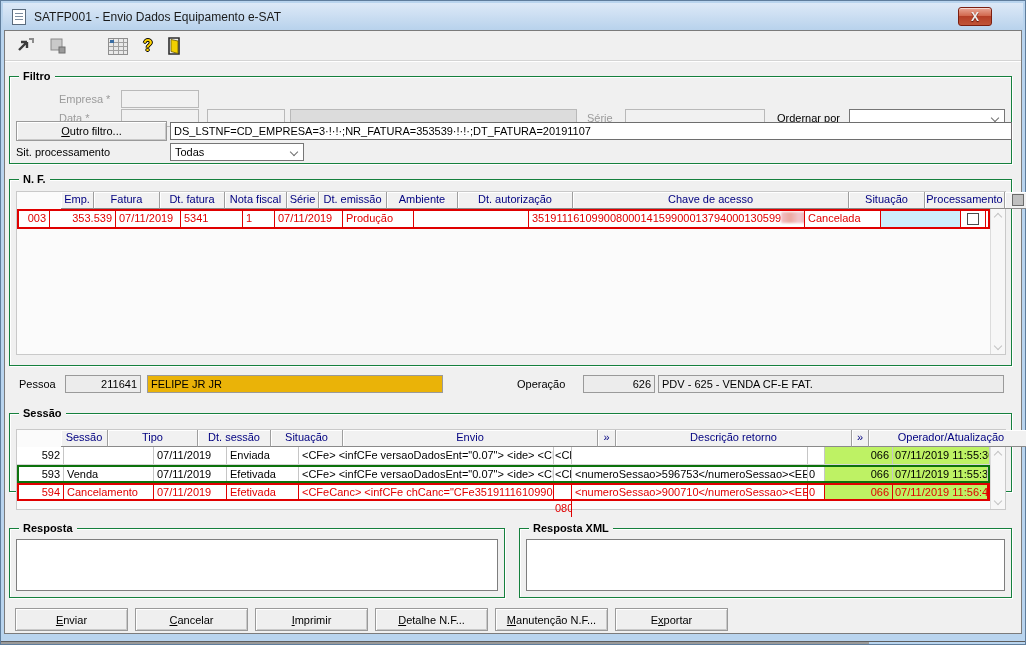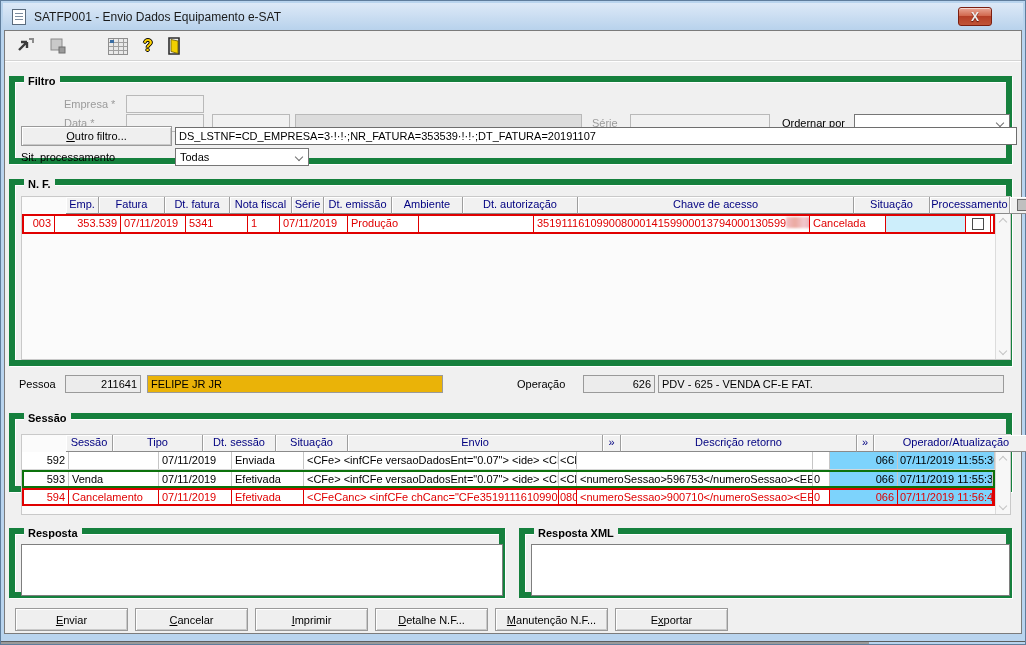--- a/index.html
+++ b/index.html
@@ -47,21 +47,21 @@
   .icon-grid::before{content:"";position:absolute;inset:0;
      background:
        linear-gradient(#3a6ea5 0 0) 1px 1px/4px 3px no-repeat,
        repeating-linear-gradient(90deg,transparent 0 4px,#9f9f9f 4px 5px),
        repeating-linear-gradient(transparent 0 3px,#9f9f9f 3px 4px);}
   .icon-help{font-size:16px;font-weight:bold;color:#ffd400;
     text-shadow:-1px 0 #000,1px 0 #000,0 -1px #000,0 1px #000;}
   
   .groupbox{
     position:absolute;
-    border:6px solid #15803d;
+    border:1px solid #15803d;
     box-shadow:inset 1px 1px 0 #ffffff, 1px 1px 0 #ffffff;
     text-decoration:underline;
   }
   .grouplabel{
     position:absolute; top:-8px; left:9px; background:#f0f0f0;
     padding:0 4px; font-weight:bold; font-size:11px; line-height:14px;
   }
   label.dim{color:#9b9b9b;}
   .field{
     position:absolute; height:18px; border:1px solid #b9b9b9; background:#f1f1f1;
@@ -106,21 +106,21 @@
   .vscroll{
     position:absolute; right:0; width:15px; background:#f7f7f7; border-left:1px solid #dcdcdc;
   }
   .chev-up,.chev-dn{position:absolute; left:4px; width:6px;height:6px;
     border-right:1.6px solid #c3c3c3;border-bottom:1.6px solid #c3c3c3;}
   .chev-up{top:5px; transform:rotate(-135deg);}
   .chev-dn{bottom:5px; transform:rotate(45deg);}
   .hdr-check{width:12px;height:12px;background:#bfbfbf;border:1px solid #6b6b6b;display:inline-block;margin-top:2px;}
   .row-check{width:12px;height:12px;background:#fff;border:1px solid #4a4a4a;display:inline-block;margin-top:2px;cursor:pointer;}
   .proc-cell{background:#cdeefb;}
-  .oper-cell{background:#7dd3fc; text-align:right;}
+  .oper-cell{background:#bef264; text-align:right;}
   .redacted{display:inline-block;width:27px;height:11px;vertical-align:-1px;
     background:linear-gradient(90deg,#f3bfc6,#eba9a0,#f2c7ce,#e8a8ad);filter:blur(1px);border-radius:1px;}
   .ta{
     position:absolute; background:#fff; border:1px solid #7e7e7e;
     font-family:inherit; font-size:11px; resize:none; padding:2px;
   }
 </style>
 </head>
 <body>
 
@@ -281,21 +281,21 @@
         <div class="cell num oper-cell" style="width:68px;">066</div>
         <div class="cell num oper-cell" style="width:95px; padding:0 2px;">07/11/2019 11:55:39</div>
       </div>
 
       <div class="grow hl-red" style="width:973px; height:18px;">
         <div class="cell num" style="width:45px;">594</div>
         <div class="cell" style="width:90px;">Cancelamento</div>
         <div class="cell" style="width:73px;">07/11/2019</div>
         <div class="cell" style="width:72px;">Efetivada</div>
         <div class="cell" style="width:255px;">&lt;CFeCanc&gt; &lt;infCFe chCanc="CFe35191116109900800</div>
-        <div class="cell" style="width:18px; padding:0 1px;">080</div>
+        <div class="cell" style="width:18px; padding:16px 1px;">080</div>
         <div class="cell" style="width:236px;">&lt;numeroSessao&gt;900710&lt;/numeroSessao&gt;&lt;EEEEE&gt;0</div>
         <div class="cell" style="width:17px; padding:0 1px;">0</div>
         <div class="cell num oper-cell" style="width:68px;">066</div>
         <div class="cell num oper-cell" style="width:95px; padding:0 2px;">07/11/2019 11:56:41</div>
       </div>
 
       <div class="vscroll" style="top:17px; bottom:0;">
         <span class="chev-up"></span>
         <span class="chev-dn"></span>
       </div>

